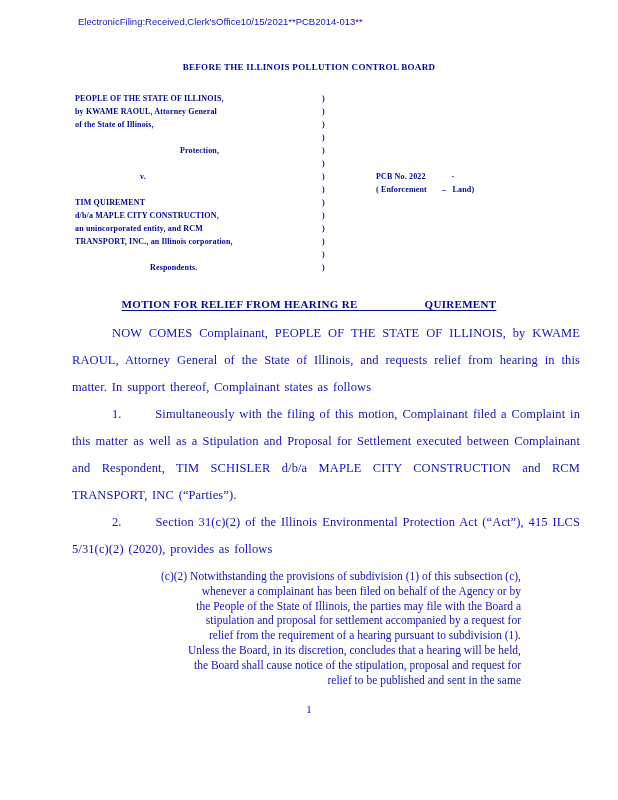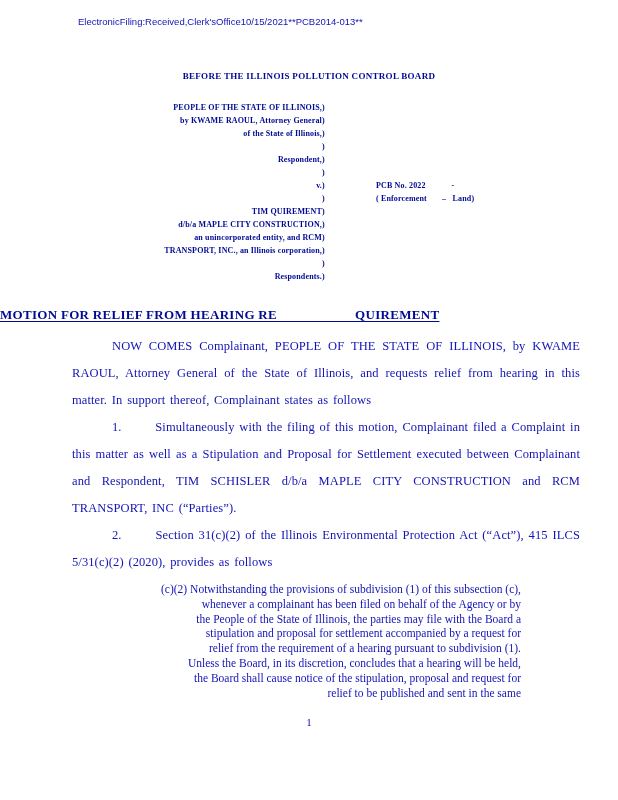--- a/index.html
+++ b/index.html
@@ -9,39 +9,39 @@
     font-family:"Liberation Serif","DejaVu Serif",serif;
     color:var(--ink,#1313b6);
   }
   .efile {
     display:flex; justify-content:flex-start;
     width:424px; margin:16px 0 0 78px;
     font-family:"Liberation Sans","DejaVu Sans",sans-serif;
     font-size:9.5px; color:var(--ink,#1313b6);
   }
   .court-title {
-    text-align:center; margin-top:44px;
+    text-align:center; margin-top:35px;
     font-weight:bold; font-size:9px; letter-spacing:0.3px;
     color:var(--ink-bold,#000a93);
   }
   .caption {
     margin:20px 0 0 75px;
     font-weight:bold; font-size:8px; letter-spacing:0.15px;
     color:var(--ink-bold,#000a93);
   }
   .cap-row { display:flex; height:13px; line-height:13px; }
-  .cap-left { width:247px; white-space:pre;text-align:right; }
+  .cap-left { width:247px; white-space:pre; }
   .cap-paren { width:38px; }
   .cap-right { white-space:pre;padding-left:16px; }
   .ind-complainant { padding-left:105px; }
   .ind-v { padding-left:65px; }
   .ind-resp { padding-left:75px; }
   .motion-title {
-    text-align:left; margin-top:24px;
-    font-size:13px; font-weight:bold; color:var(--ink-bold,#000a93);
+    text-align:center; margin-top:24px;
+    font-size:11px; font-weight:bold; color:var(--ink-bold,#000a93);
   }
   .motion-title span {
     white-space:pre; text-decoration:underline; letter-spacing:0.3px;
     text-underline-offset:2px;
   }
   .doc-body {
     margin:10px 38px 16px 72px;
     font-size:12.5px; line-height:27px; text-align:justify;
     word-spacing:1.5px; letter-spacing:0.1px;
   }
@@ -85,21 +85,21 @@
       <span class="cap-left">of the State of Illinois,</span>
       <span class="cap-paren">)</span>
       <span class="cap-right"></span>
     </div>
     <div class="cap-row">
       <span class="cap-left"></span>
       <span class="cap-paren">)</span>
       <span class="cap-right"></span>
     </div>
     <div class="cap-row">
-      <span class="cap-left ind-complainant">Respondent,</span>
+      <span class="cap-left ind-complainant">Protection,</span>
       <span class="cap-paren">)</span>
       <span class="cap-right"></span>
     </div>
     <div class="cap-row">
       <span class="cap-left"></span>
       <span class="cap-paren">)</span>
       <span class="cap-right"></span>
     </div>
     <div class="cap-row">
       <span class="cap-left ind-v">v.</span>

